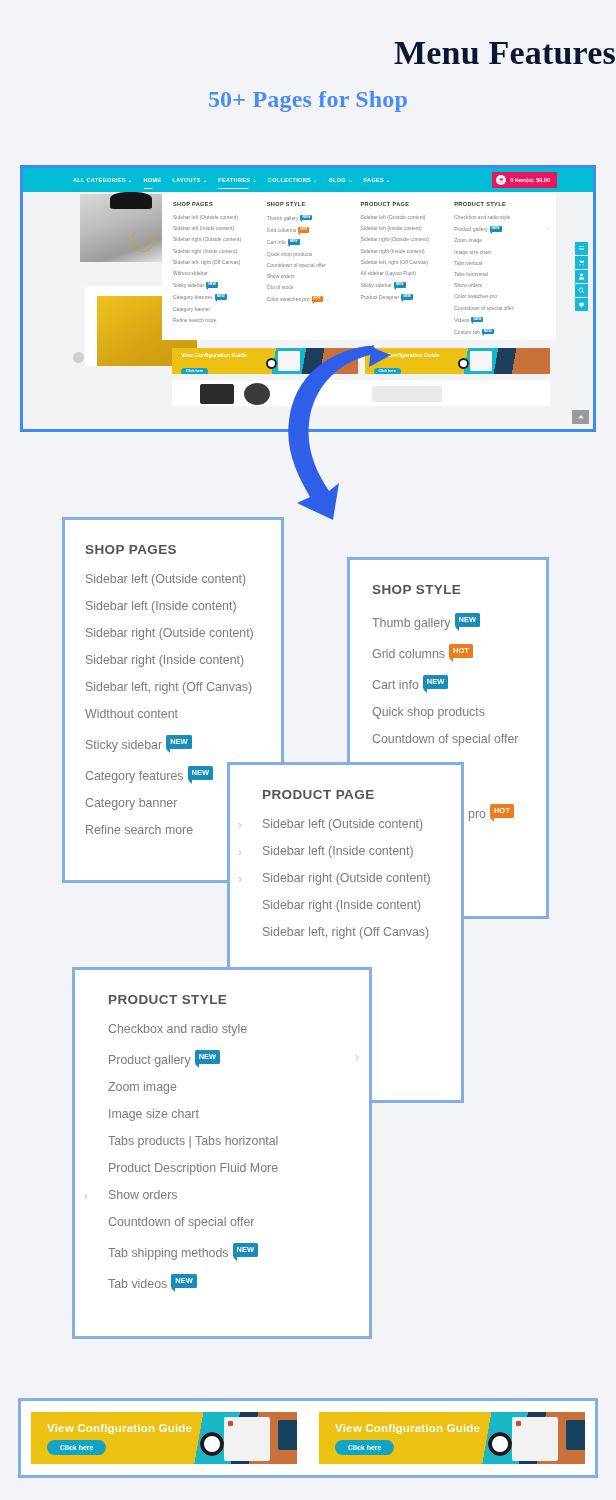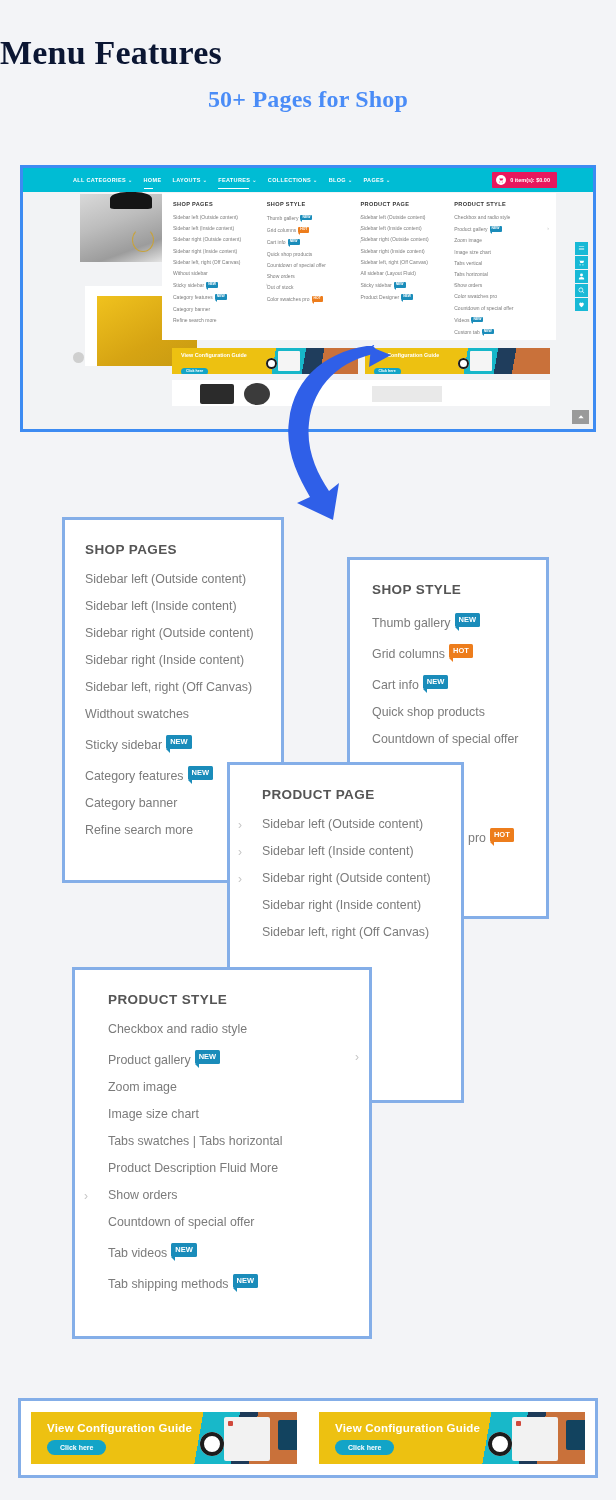--- a/index.html
+++ b/index.html
@@ -4,21 +4,21 @@
 <style>
   html,body{margin:0;padding:0;}
   body{
     width:616px;height:1500px;position:relative;overflow:hidden;
     background:#f3f4f7;
     font-family:"Liberation Sans", sans-serif;
     -webkit-font-smoothing:antialiased;
   }
   
   .page-title{
-    position:absolute;top:34px;left:0;width:616px;text-align:left;
+    position:absolute;top:34px;left:0;width:616px;text-align:right;
     font-family:"Liberation Serif", serif;font-weight:bold;font-size:34px;
     color:#0b1633;letter-spacing:.2px;
   }
   .page-subtitle{
     position:absolute;top:86px;left:0;width:616px;text-align:center;
     font-family:"Liberation Serif", serif;font-weight:bold;font-size:24px;
     color:#4a8cf7;letter-spacing:.2px;
   }
 
   
@@ -135,21 +135,21 @@
   #card-shop-style{left:347px;top:557px;width:202px;height:362px;padding:22px 0 0 22px;}
   #card-product-page{left:227px;top:762px;width:237px;height:341px;padding:22px 0 0 32px;}
   #card-product-style{left:72px;top:967px;width:300px;height:372px;padding:22px 0 0 33px;}
 
   #card-shop-style{z-index:1;}
   #card-shop-pages{z-index:2;}
   #card-product-page{z-index:3;}
   #card-product-style{z-index:4;}
 
   
-  .peek{position:absolute;left:118px;top:268px;font-size:12.4px;color:#7b7b7b;white-space:nowrap;}
+  .peek{position:absolute;left:118px;top:244px;font-size:12.4px;color:#7b7b7b;white-space:nowrap;}
 
   
   .bottom-box{
     position:absolute;left:18px;top:1398px;width:580px;height:80px;
     background:#fff;border:3px solid #84aee8;box-sizing:border-box;
     display:flex;align-items:center;gap:22px;padding:0 10px;
   }
   .bbanner{flex:1;height:52px;display:flex;background:#edc111;overflow:hidden;position:relative;}
   .bbanner .txt{flex:1;padding:10px 0 0 16px;}
   .bbanner .t1{font-size:11.5px;font-weight:bold;color:#fff;white-space:nowrap;letter-spacing:.2px;}
@@ -343,21 +343,21 @@
 </div>
 
 <div class="card" id="card-shop-pages">
   <h3>SHOP PAGES</h3>
   <div class="list" id="list-shop-pages">
       <div class="row"><span>Sidebar left (Outside content)</span></div>
       <div class="row"><span>Sidebar left (Inside content)</span></div>
       <div class="row"><span>Sidebar right (Outside content)</span></div>
       <div class="row"><span>Sidebar right (Inside content)</span></div>
       <div class="row"><span>Sidebar left, right (Off Canvas)</span></div>
-      <div class="row"><span>Widthout swatches</span></div>
+      <div class="row"><span>Widthout content</span></div>
       <div class="row"><span>Sticky sidebar</span><span class="badge new">NEW</span></div>
       <div class="row"><span>Category features</span><span class="badge new">NEW</span></div>
       <div class="row"><span>Category banner</span></div>
       <div class="row"><span>Refine search more</span></div>
     </div>
 </div>
 
 <div class="card" id="card-product-page">
   <h3>PRODUCT PAGE</h3>
   <div class="list" id="list-product-page">
@@ -369,26 +369,26 @@
     </div>
 </div>
 
 <div class="card" id="card-product-style">
   <h3>PRODUCT STYLE</h3>
   <div class="list" id="list-product-style">
       <div class="row"><span>Checkbox and radio style</span></div>
       <div class="row"><span>Product gallery</span><span class="badge new">NEW</span><span class="chev-right">›</span></div>
       <div class="row"><span>Zoom image</span></div>
       <div class="row"><span>Image size chart</span></div>
-      <div class="row"><span>Tabs swatches | Tabs horizontal</span></div>
+      <div class="row"><span>Tabs products | Tabs horizontal</span></div>
       <div class="row"><span>Product Description Fluid More</span></div>
       <div class="row"><span class="chev-left">›</span><span>Show orders</span></div>
       <div class="row"><span>Countdown of special offer</span></div>
+      <div class="row"><span>Tab shipping methods</span><span class="badge new">NEW</span></div>
       <div class="row"><span>Tab videos</span><span class="badge new">NEW</span></div>
-      <div class="row"><span>Tab shipping methods</span><span class="badge new">NEW</span></div>
     </div>
 </div>
 
 <div class="bottom-box">
   <div class="bbanner">
     <div class="txt">
       <div class="t1">View Configuration Guide</div>
       <span class="btn">Click here</span>
     </div>
     <div class="pic">

